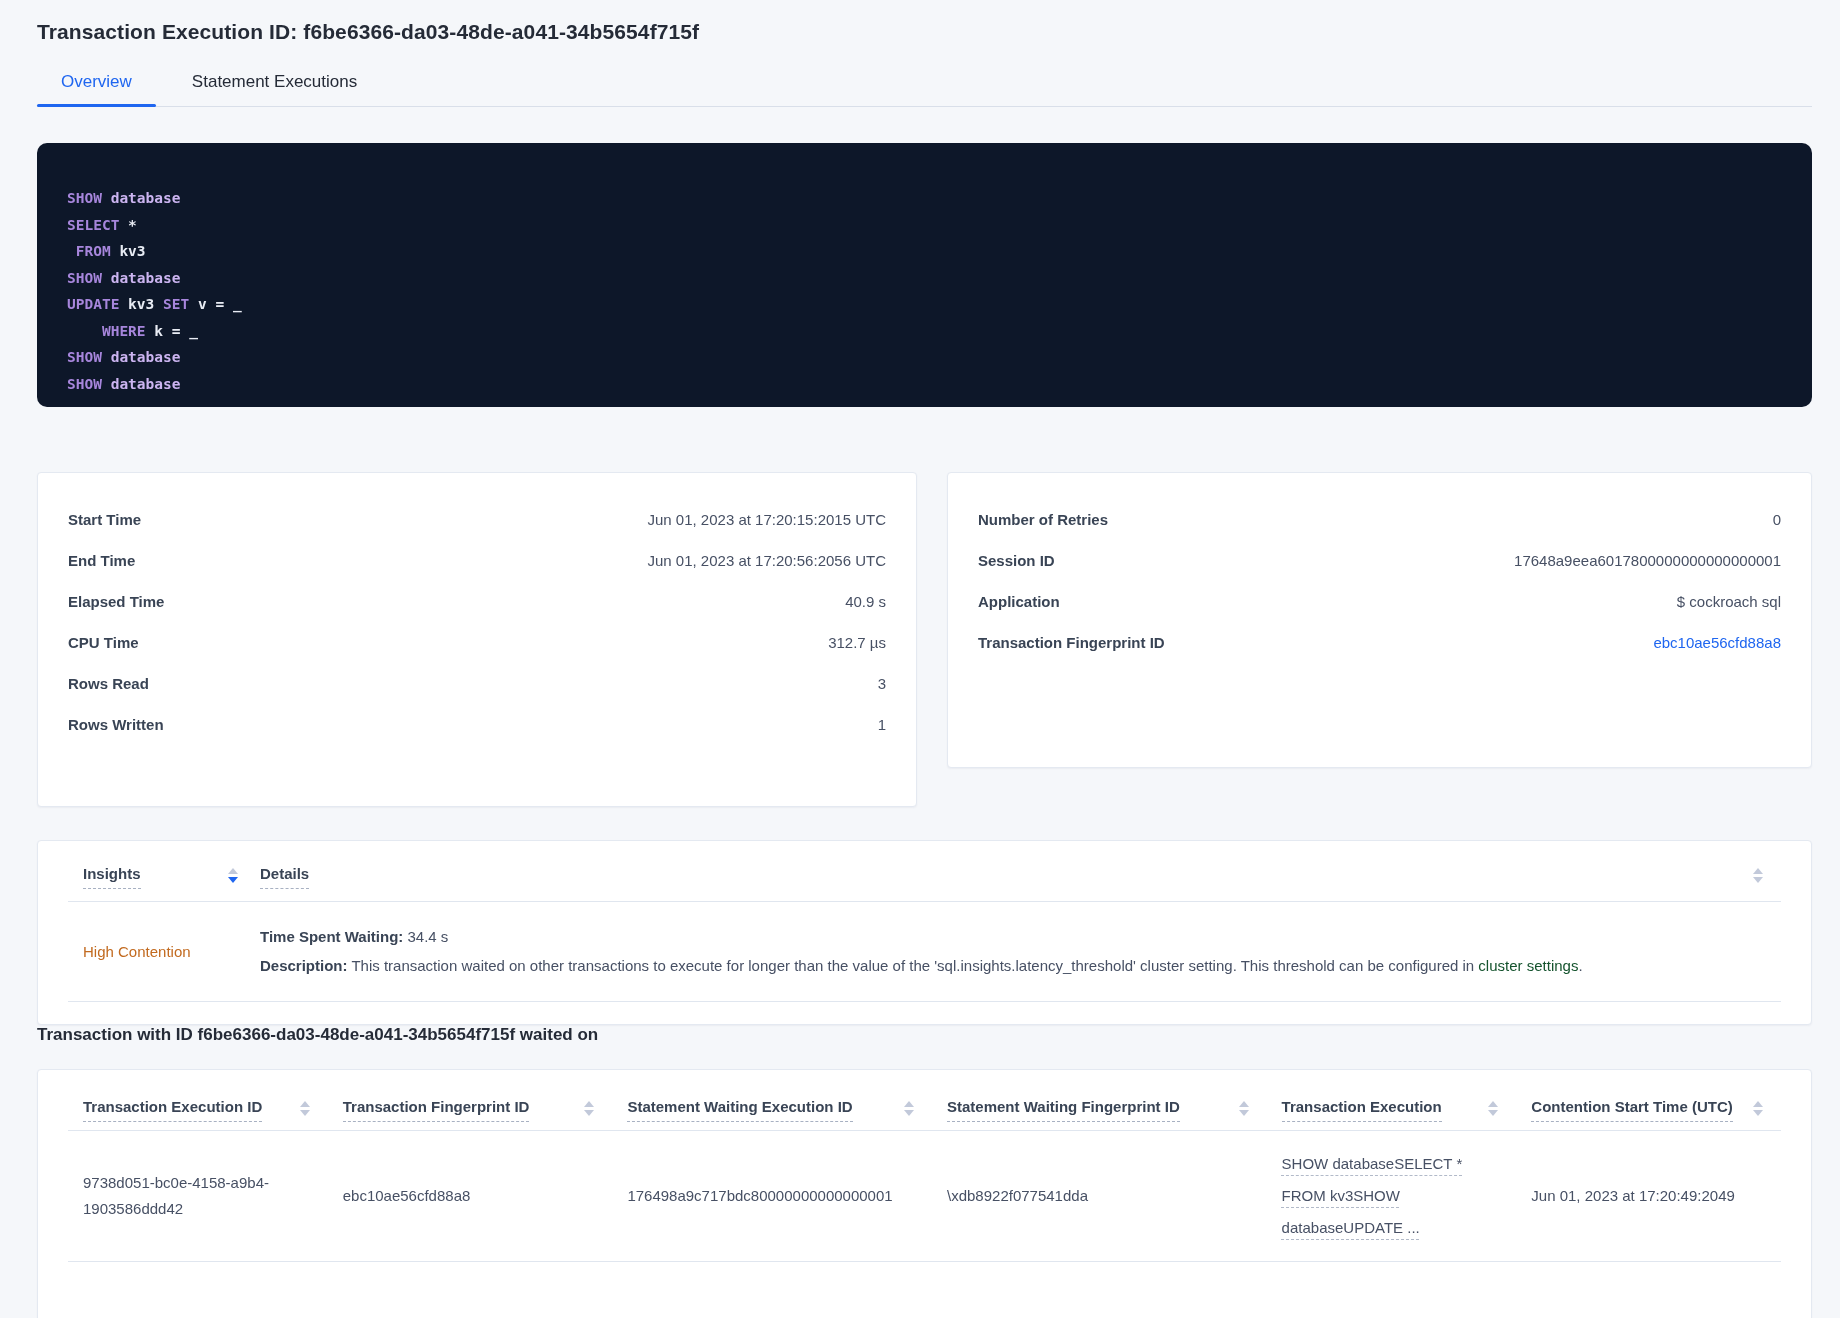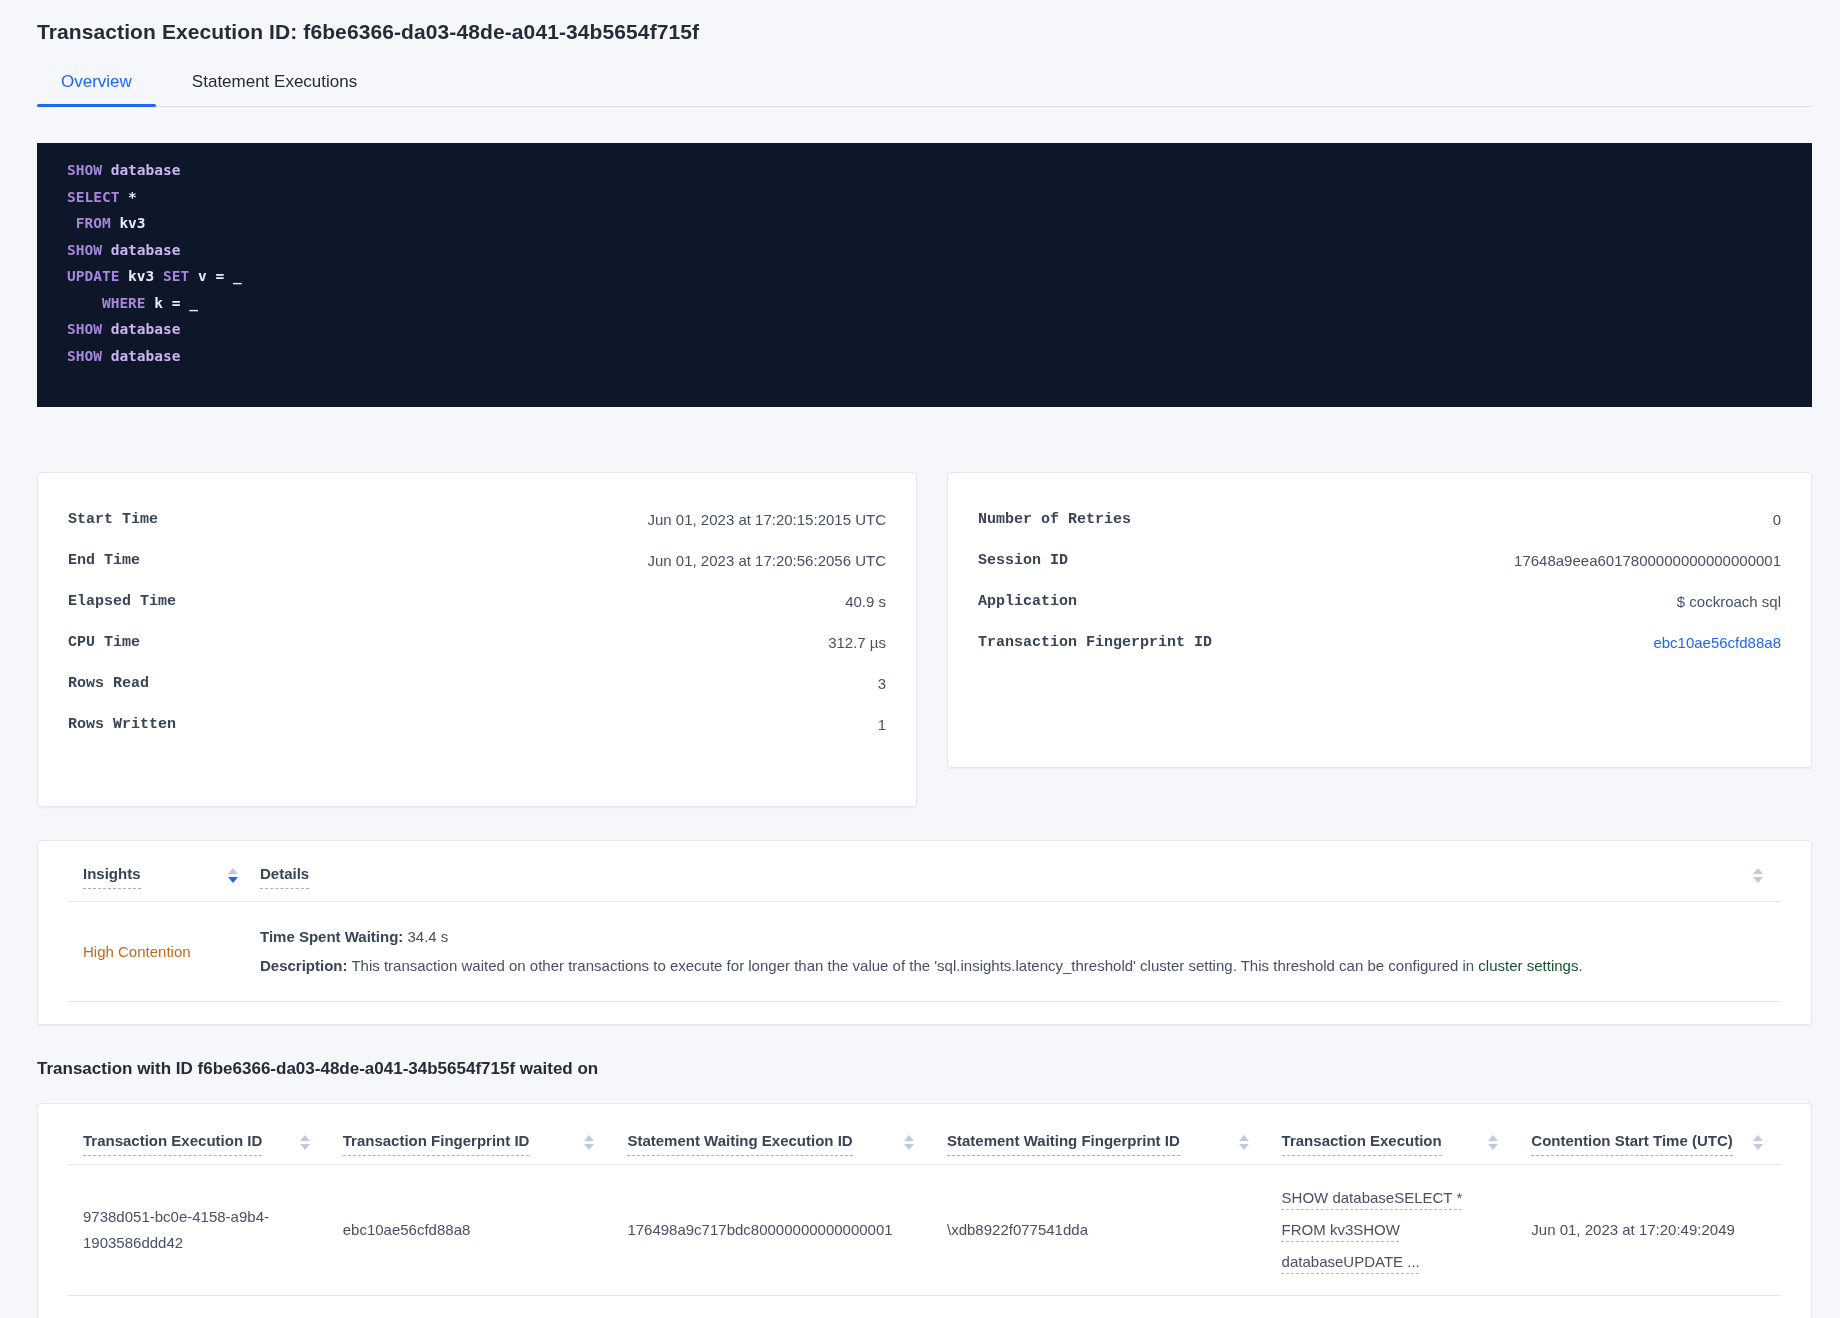--- a/index.html
+++ b/index.html
@@ -26,43 +26,43 @@
     color:#252b37; cursor:pointer; position:relative;
   }
   .tab.active { color:#1f66f0; }
   .tab.active::after {
     content:""; position:absolute; left:0; right:0; bottom:-1px;
     height:3px; background:#1f66f0; border-radius:2px;
   }
 
   
   .sql-box {
-    margin-top:36px; background:#0d1729; border-radius:0;
-    padding:14px 30px; height:264px;
+    margin-top:36px; background:#0d1729; border-radius:10px;
+    padding:42px 30px; height:264px;
   }
   .code-line {
     font-family:"DejaVu Sans Mono", monospace;
     font-size:14.5px; font-weight:600; line-height:26.5px; white-space:pre;
   }
   .tok-kw { color:#a786dc; }
   .tok-id { color:#cbb4f0; }
   .tok-pl { color:#e8ecf4; }
 
   
   .card {
     background:#ffffff; border:1px solid #e4e9f1; border-radius:4px;
     box-shadow:0 1px 2px rgba(60,75,100,.06);
   }
   .cards-row { margin-top:65px; display:flex; gap:30px; align-items:flex-start; }
   .card.details-left  { width:880px; height:335px; padding:26px 30px; }
   .card.details-right { width:865px; height:296px; padding:26px 30px; }
   .kv-row {
     height:41px; display:flex; justify-content:space-between; align-items:center;
   }
-  .kv-label { font-size:15px; font-weight:700; color:#394455;font-family:Liberation Mono, monospace; }
+  .kv-label { font-size:15px; font-weight:700; color:#394455; }
   .kv-value { font-size:15px; color:#475064; }
   .kv-value.link { color:#1f66f0; cursor:pointer; }
 
   
   .card.insights { margin-top:33px; width:1775px; height:185px; padding:0 30px 22px 30px; }
   .ins-header {
     display:flex; align-items:flex-start;
     padding:24px 0 12px 0; border-bottom:1px solid #e0e6ef;
   }
   .th-label {
@@ -80,21 +80,21 @@
   .ins-cell-insight {
     width:170px; padding-left:15px; display:flex; align-items:center;
     font-size:15px; color:#c26a1f;
   }
   .ins-cell-details { flex:1; padding:22px 15px 22px 22px; display:flex; flex-direction:column; gap:9px; justify-content:center; }
   .ins-line { font-size:15px; color:#475064; line-height:20px; }
   .ins-line b { color:#394455; }
   .inline-link { color:#14532d; cursor:pointer; }
 
   
-  .waited-heading { margin-top:34px; font-size:17px; font-weight:700; color:#252b37; }
+  .waited-heading { font-size:17px; font-weight:700; color:#252b37; }
   .card.waited { margin-top:24px; width:1775px; height:360px; padding:0 30px; }
   .w-header { display:flex; padding:28px 0 8px 0; border-bottom:1px solid #e0e6ef; }
   .w-hcell { display:flex; justify-content:space-between; align-items:flex-start; padding:0 18px 0 15px; }
   .w-row { display:flex; align-items:center; min-height:131px; border-bottom:1px solid #e0e6ef; }
   .w-cell { padding:0 18px 0 15px; font-size:15px; color:#475064; line-height:26px; }
   .c1 { width:260px; } .c2 { width:285px; } .c3 { width:320px; }
   .c4 { width:335px; } .c5 { width:250px; } .c6 { width:265px; }
   .w-exec-link {
     color:#475064; line-height:32px; cursor:pointer;
     text-decoration:underline dashed #b2bac9 1px; text-underline-offset:6px;

